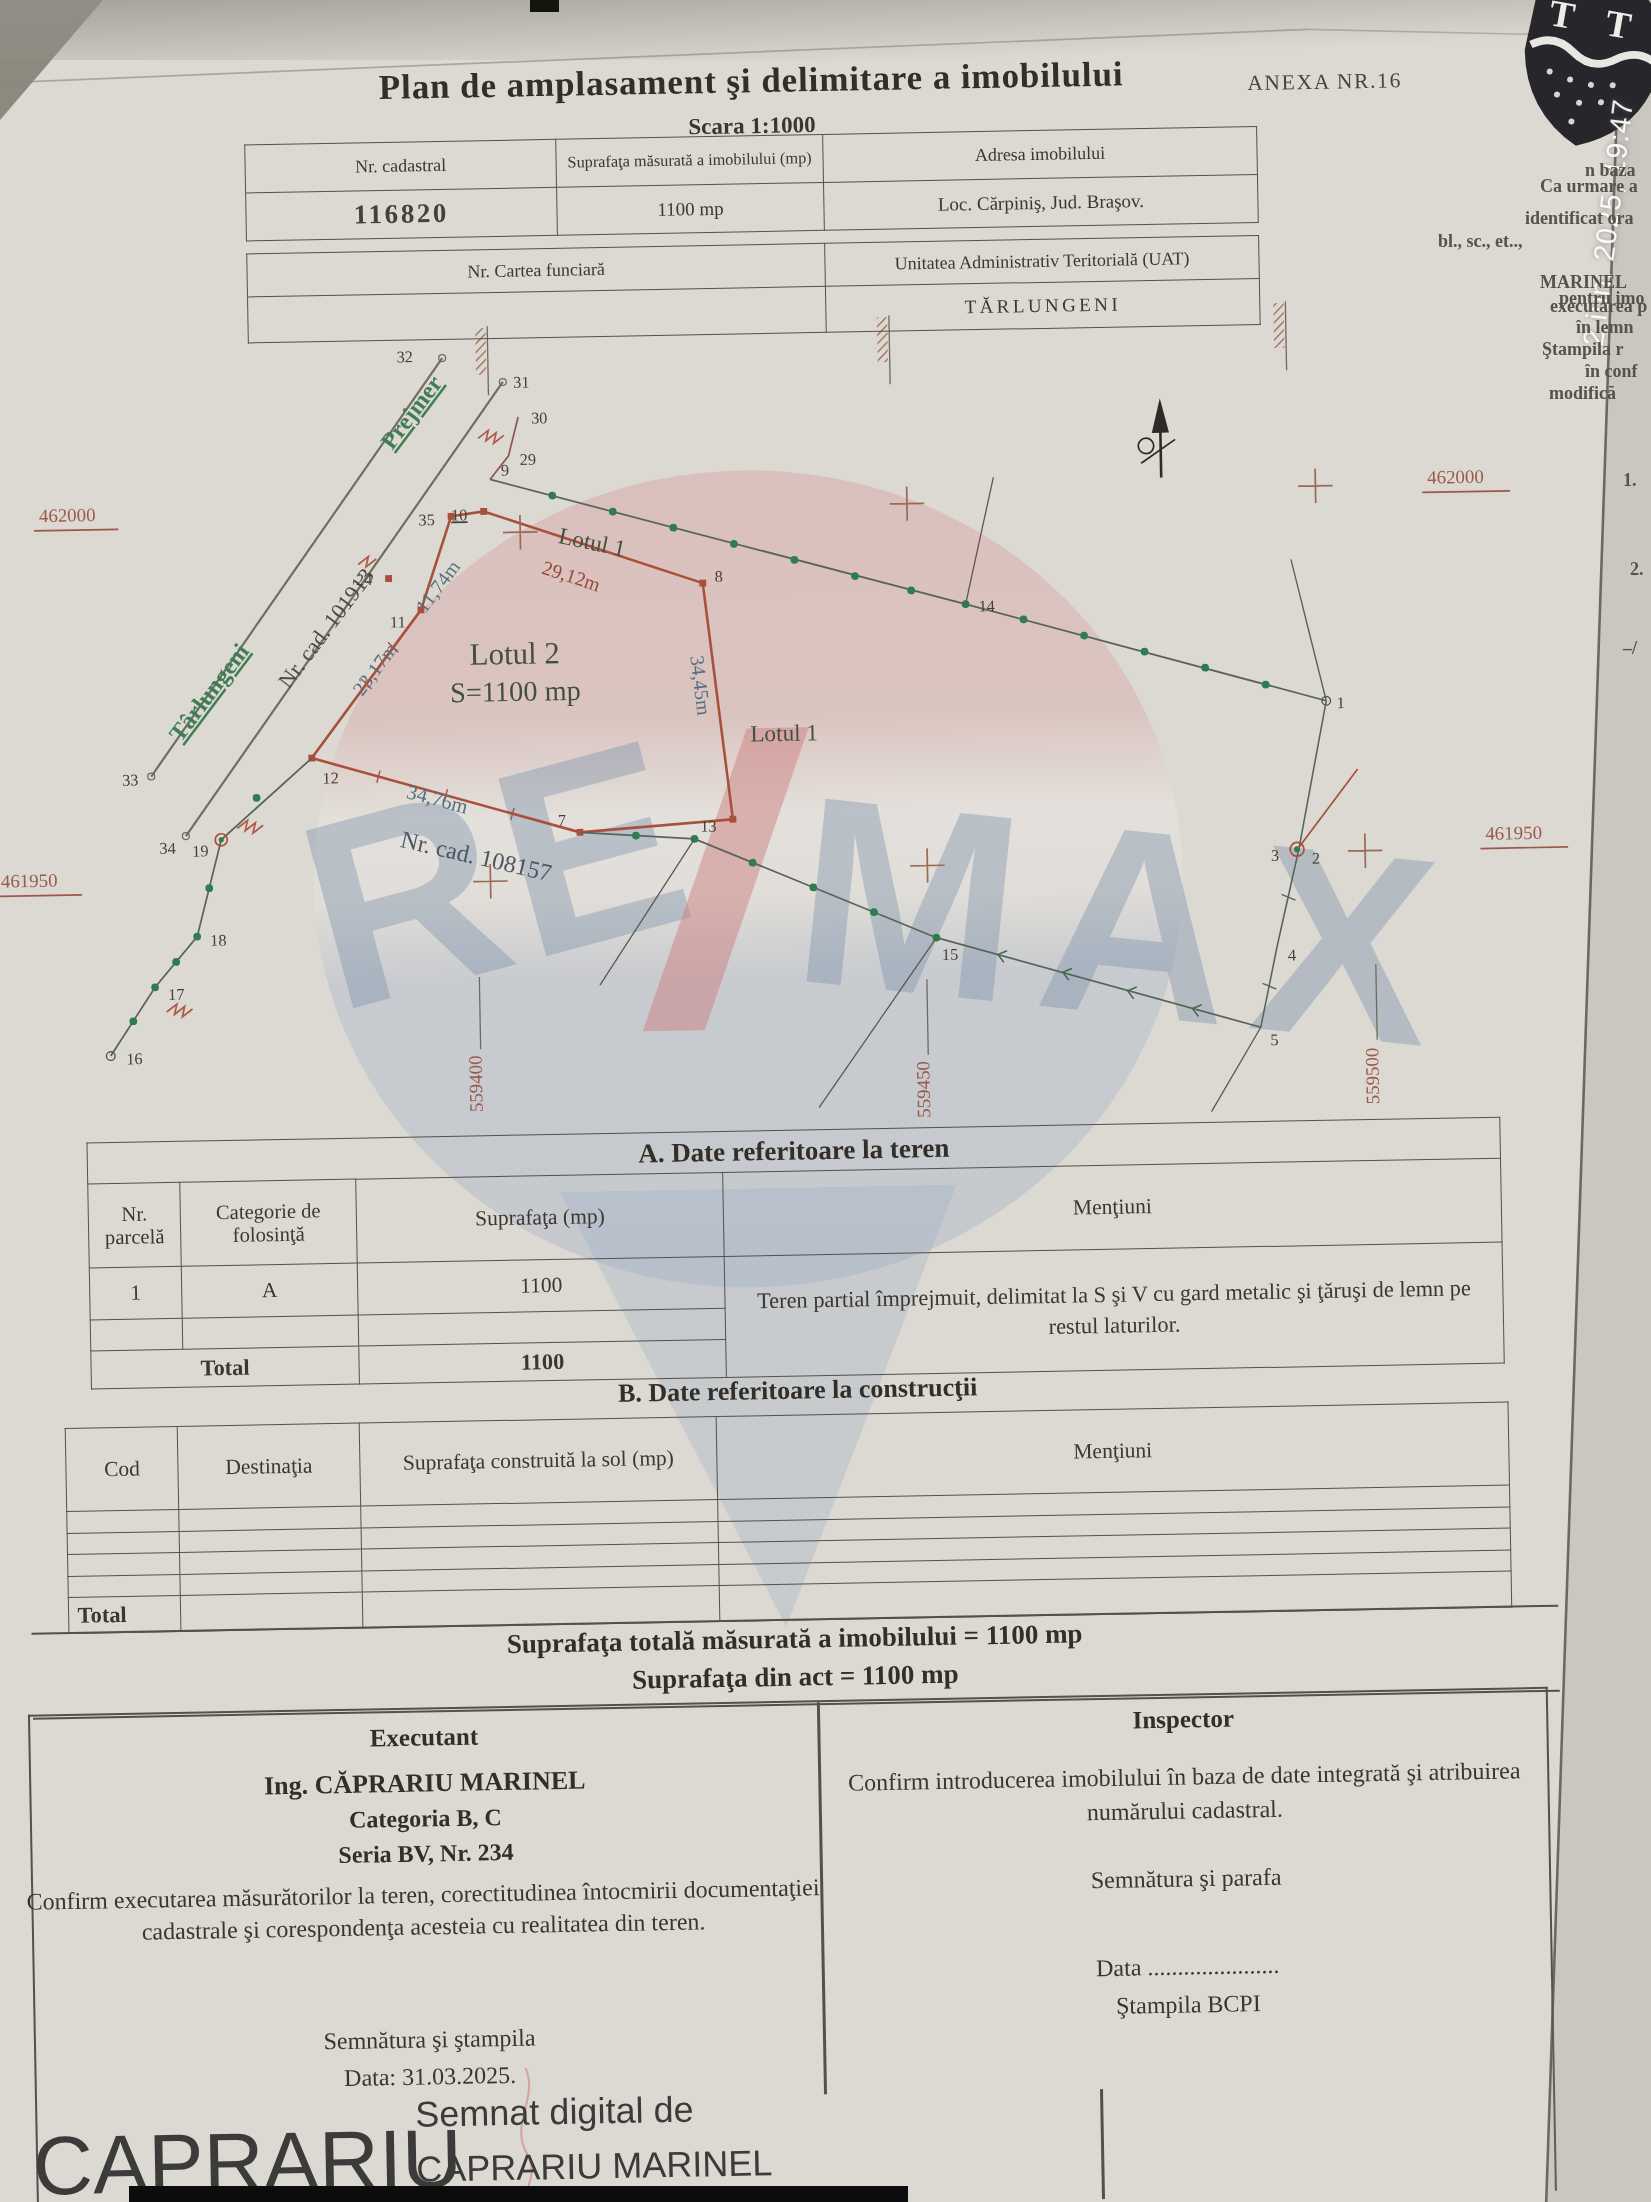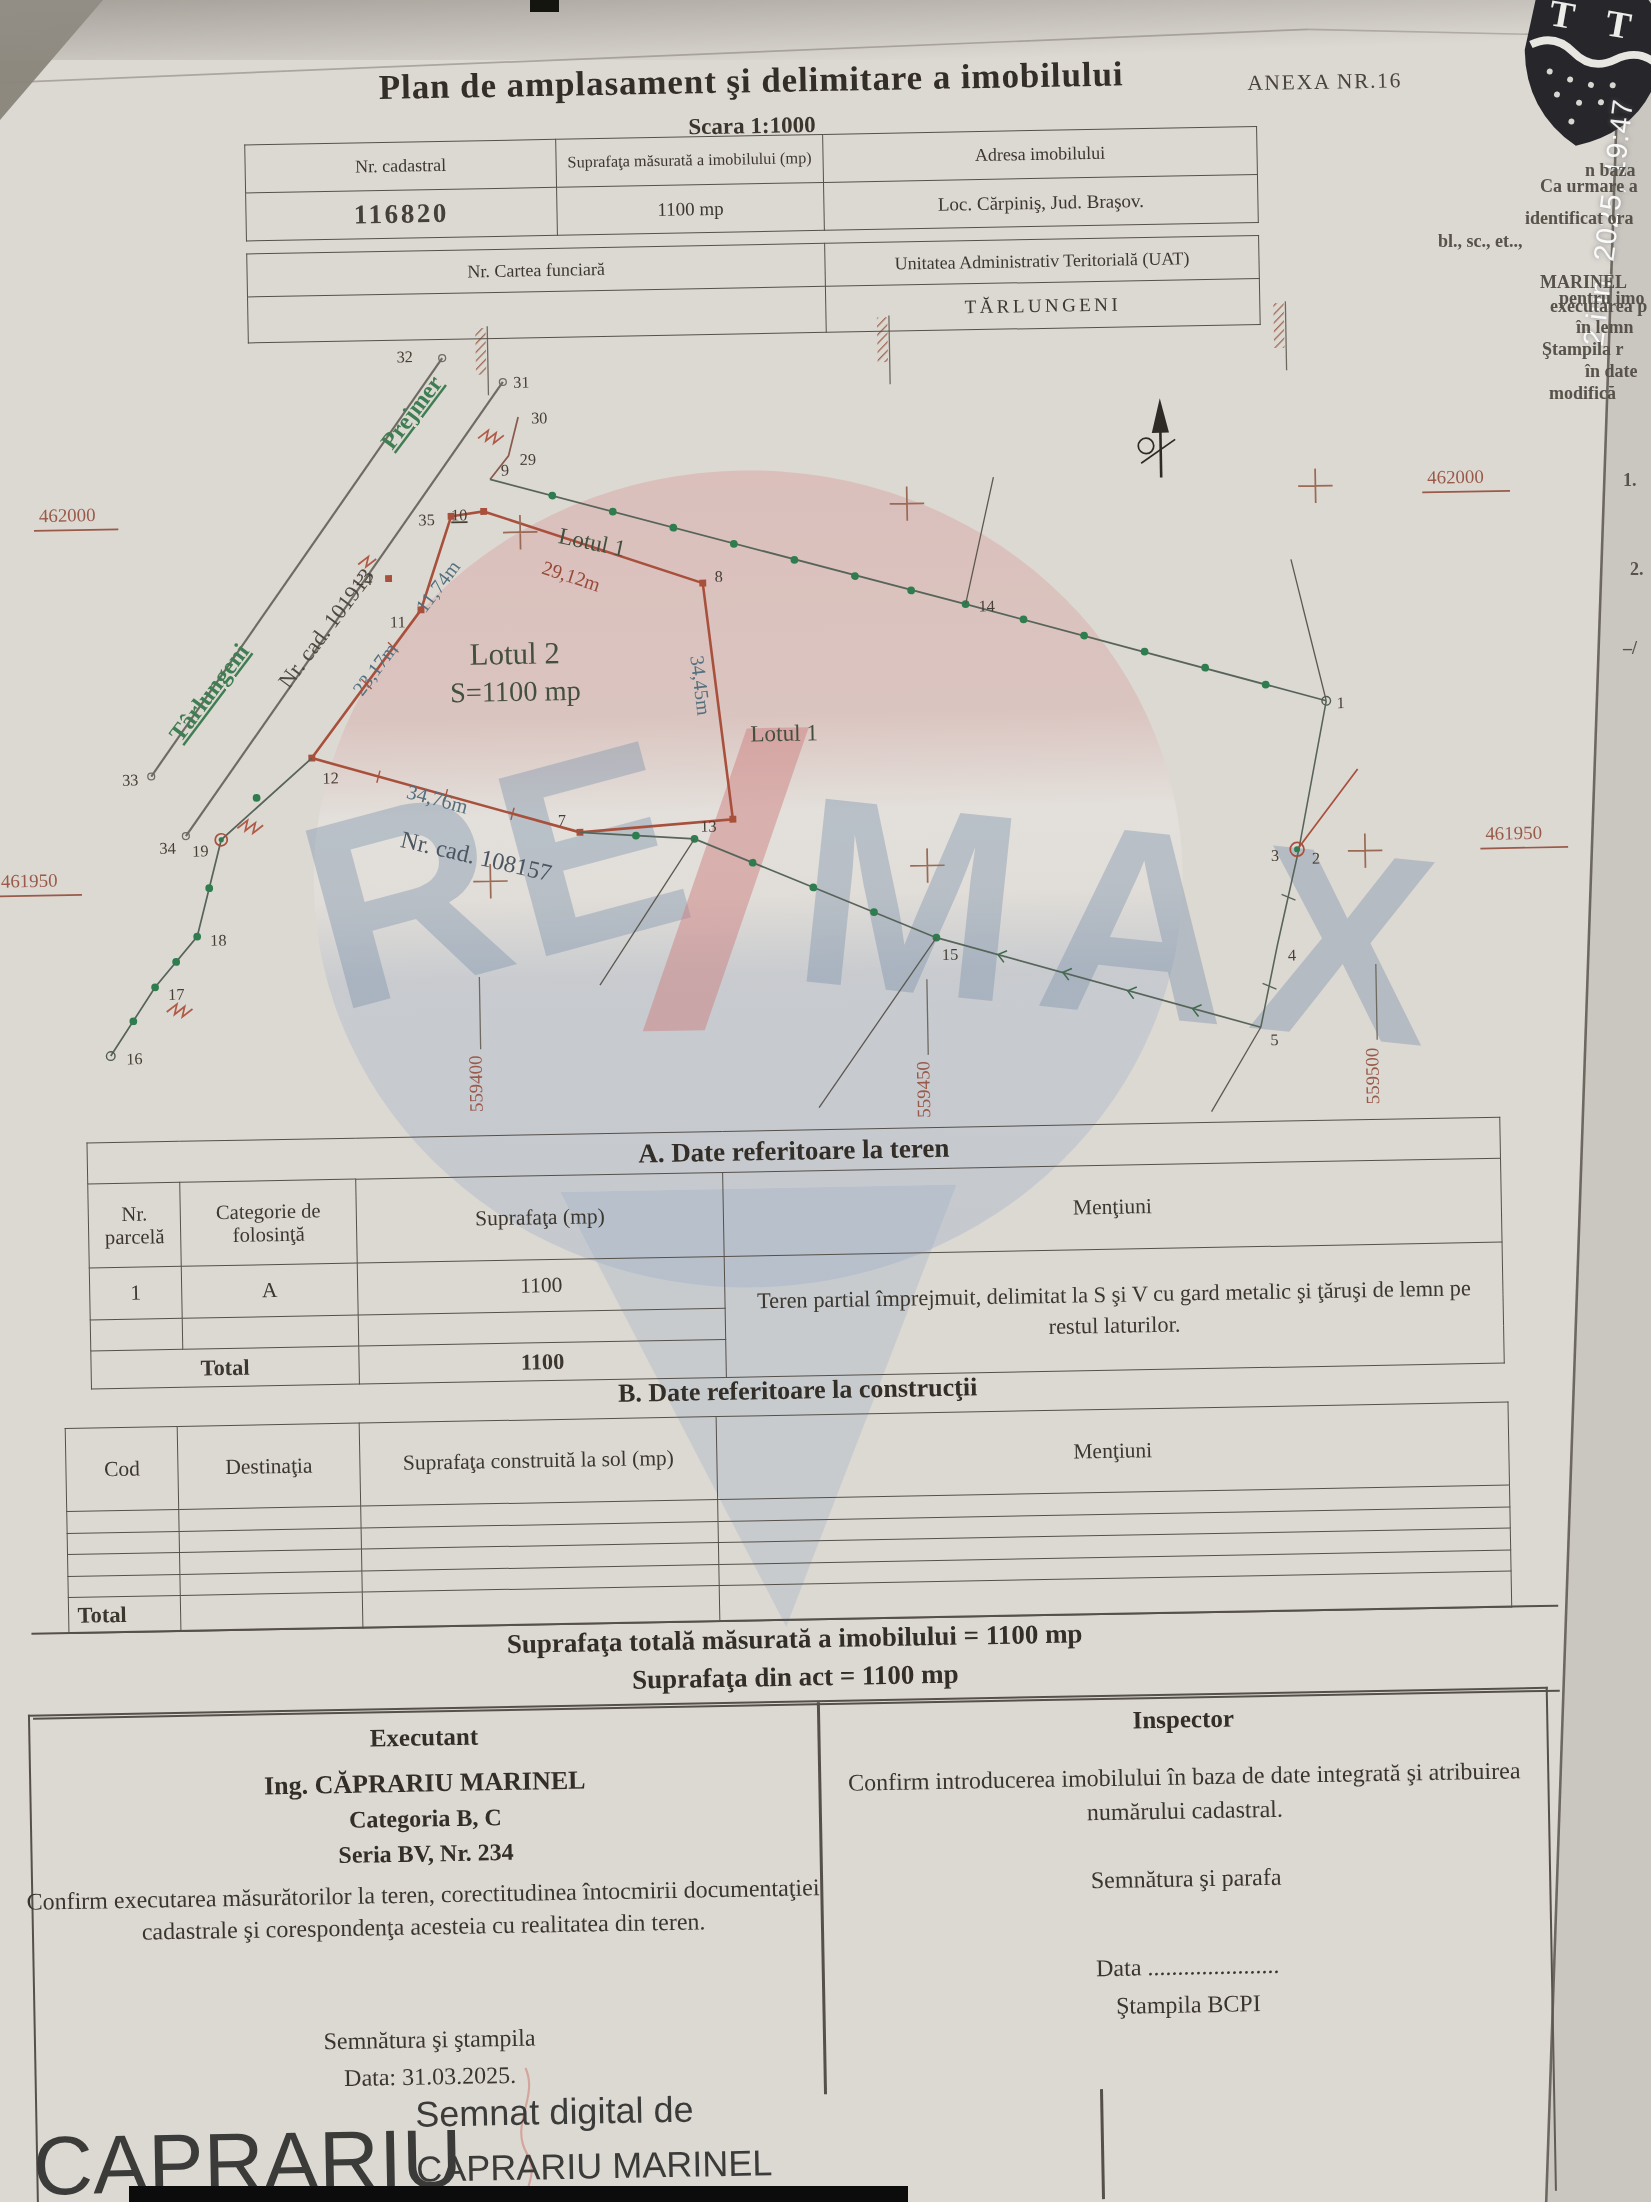--- a/index.html
+++ b/index.html
@@ -437,21 +437,21 @@
 
   <div class="sideline ser" style="left:1585px;top:160px;">n baza</div>
   <div class="sideline ser" style="left:1540px;top:176px;">Ca urmare a</div>
   <div class="sideline ser" style="left:1525px;top:208px;">identificat ora</div>
   <div class="sideline ser" style="left:1438px;top:231px;">bl., sc., et..,</div>
   <div class="sideline ser" style="left:1559px;top:251px;margin-top:37px;">pentru imo</div>
   <div class="sideline ser" style="left:1540px;top:272px;font-weight:700;">MARINEL</div>
   <div class="sideline ser" style="left:1550px;top:296px;">executarea p</div>
   <div class="sideline ser" style="left:1576px;top:317px;">în lemn</div>
   <div class="sideline ser" style="left:1542px;top:339px;">Ştampila r</div>
-  <div class="sideline ser" style="left:1585px;top:361px;">în date</div>
+  <div class="sideline ser" style="left:1585px;top:361px;">în conf</div>
   <div class="sideline ser" style="left:1549px;top:383px;">modifică</div>
   <div class="sideline ser" style="left:1623px;top:470px;font-weight:700;">1.</div>
   <div class="sideline ser" style="left:1630px;top:559px;font-weight:700;">2.</div>
   <div class="sideline ser" style="left:1623px;top:638px;">–/</div>
 
   <div class="abs" style="left:530px;top:0;width:29px;height:12px;background:#15150f;z-index:7;"></div>
   <div class="abs" style="left:129px;top:2186px;width:779px;height:16.3px;background:#0c0c0c;z-index:7;"></div>
 
 </div>
 

